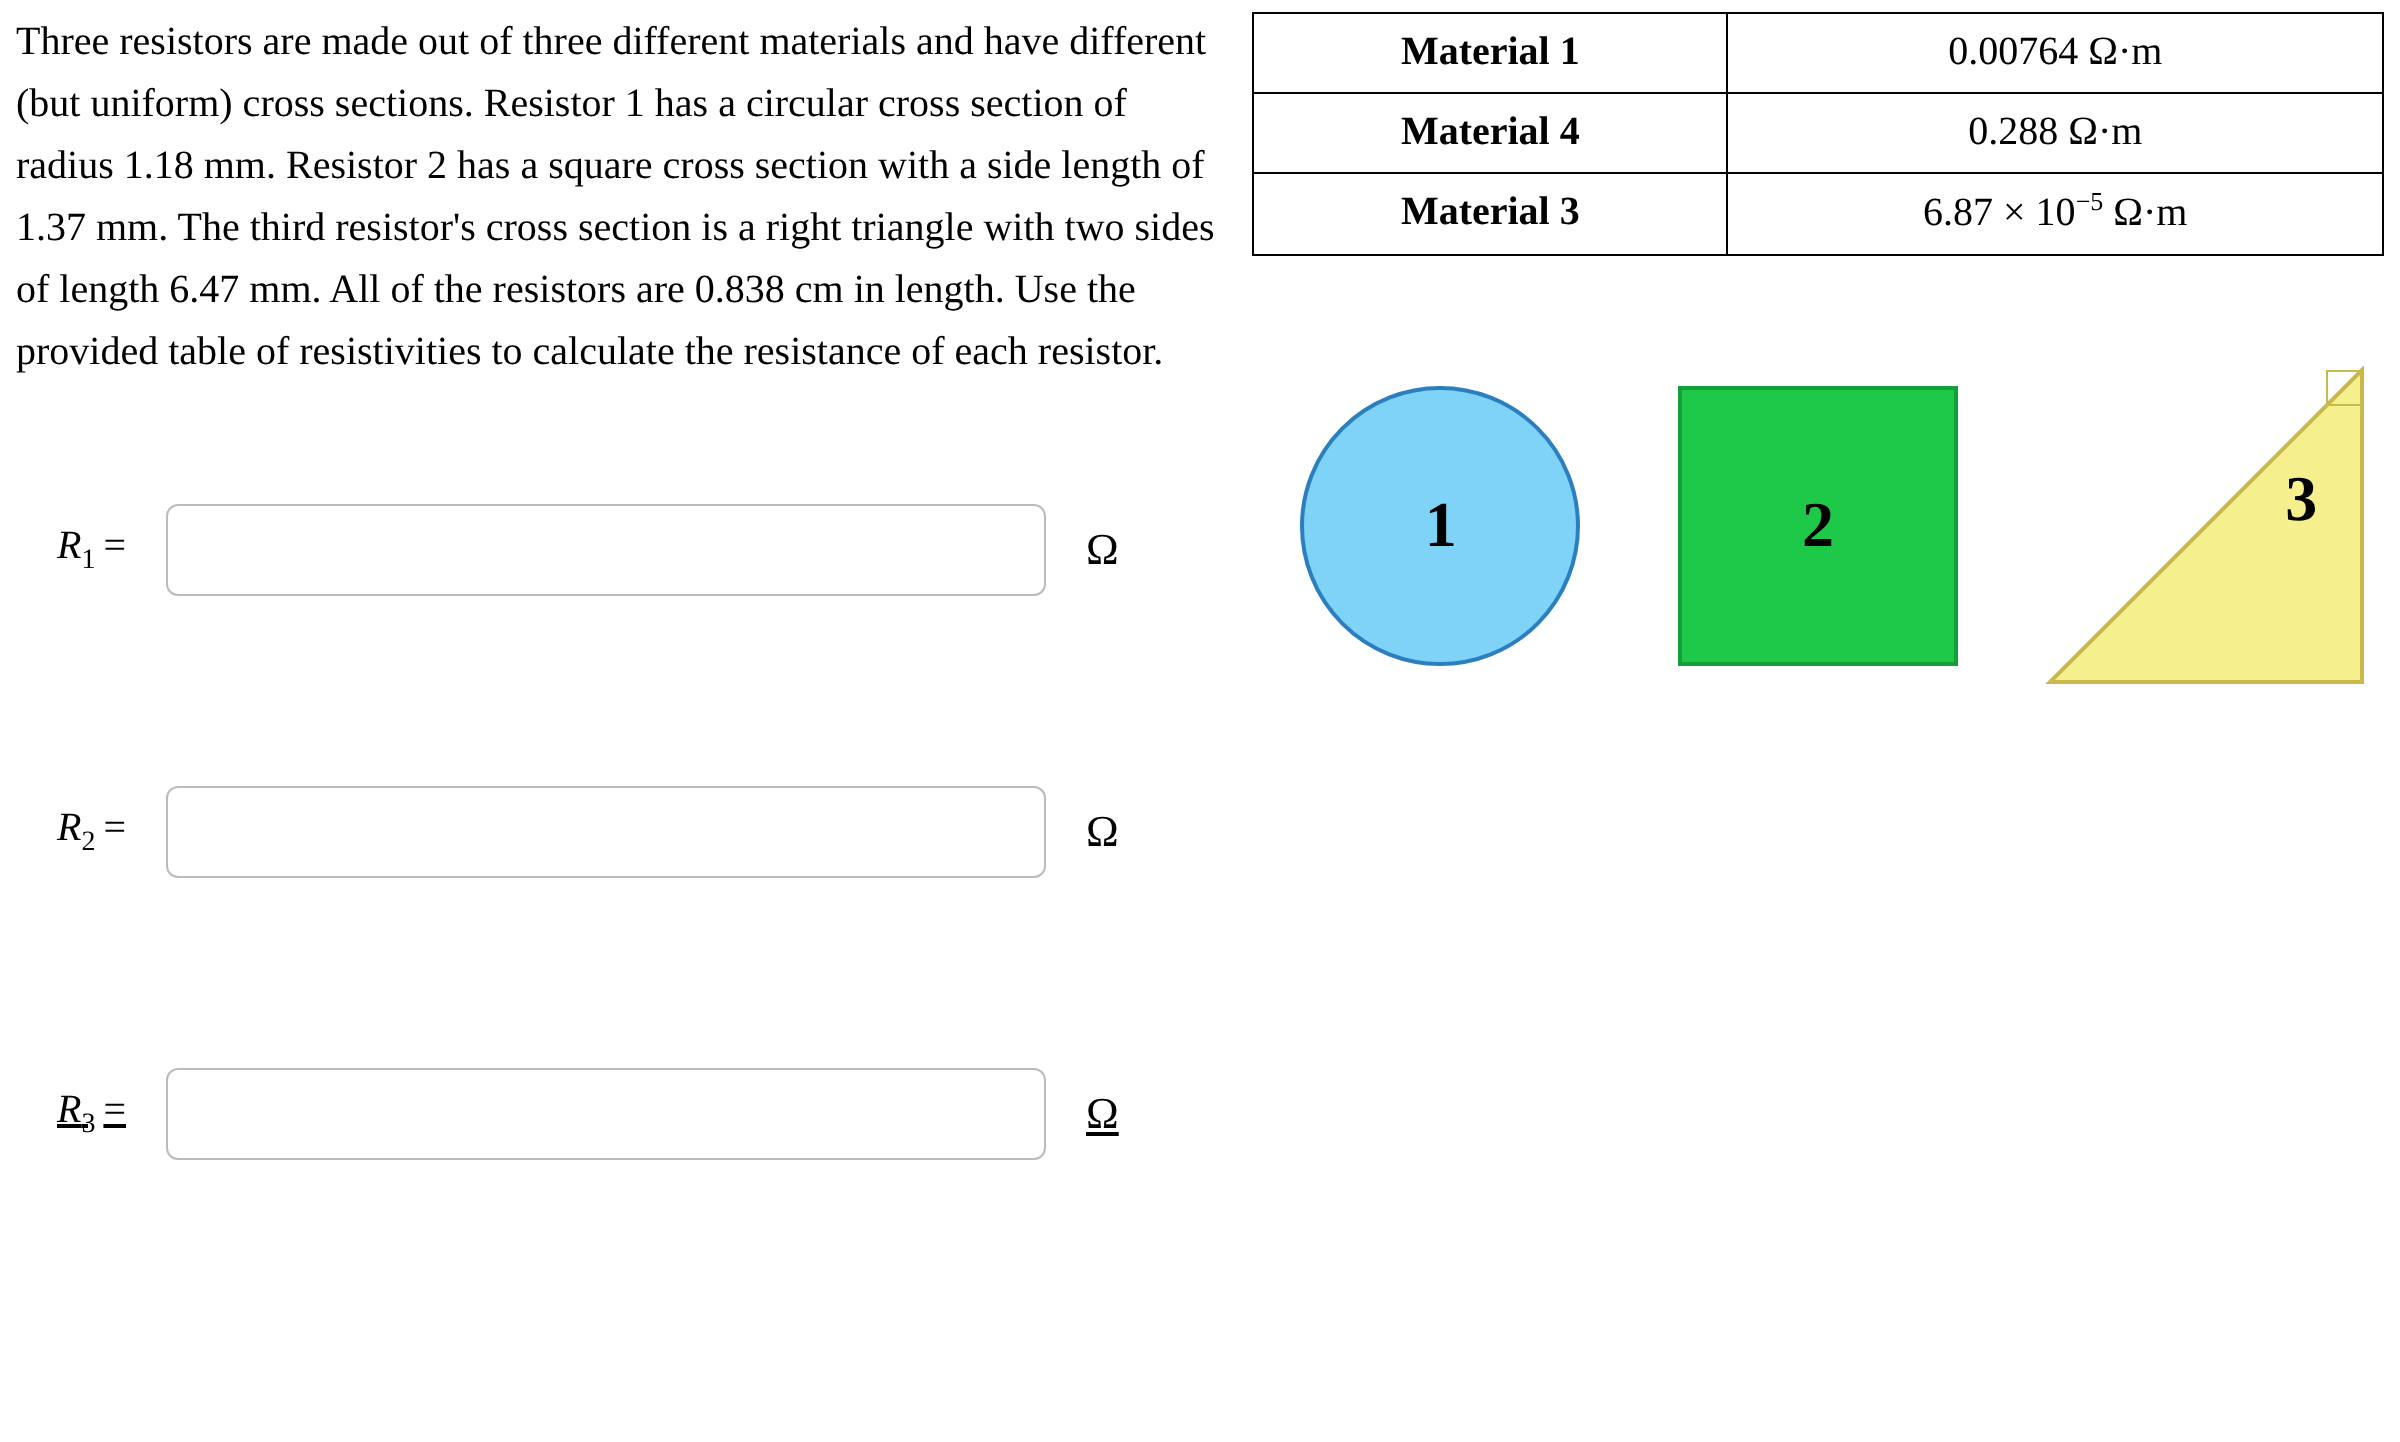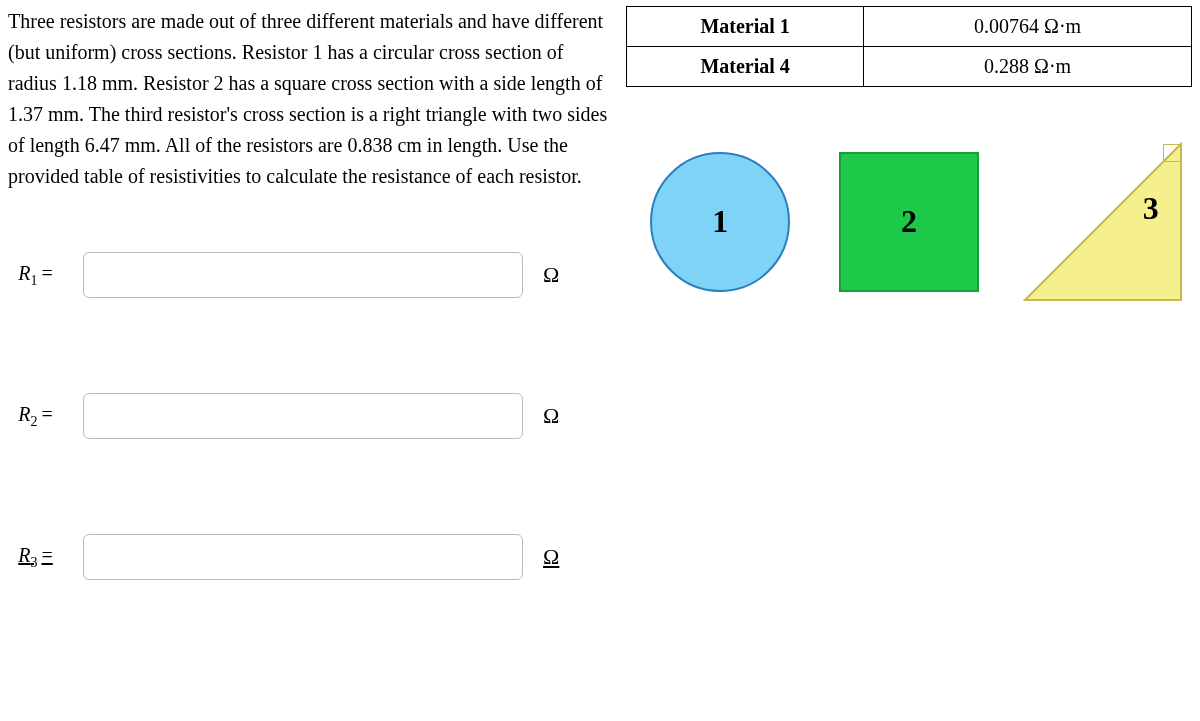--- a/index.html
+++ b/index.html
@@ -27,21 +27,21 @@
     }
     .answer-row {
       display: flex;
       align-items: center;
       gap: 20px;
       margin-bottom: 95px;
     }
     .answer-row:last-child { margin-bottom: 0; text-decoration: underline; }
     .answer-label {
       width: 55px;
-      text-align: center;
+      text-align: right;
       font-style: italic;
     }
     .answer-label .sub { font-size: 14px; vertical-align: sub; font-style: normal; }
     .answer-label .eq { font-style: normal; margin-left: 4px; }
     .answer-input {
       width: 440px;
       height: 46px;
       border: 1px solid #bbb;
       border-radius: 6px;
       font-size: 20px;
@@ -148,20 +148,24 @@
     <table class="resistivity">
       <tbody>
           <tr>
         <td class="matname">Material 1</td>
         <td>0.00764 Ω·m</td>
       </tr>
       <tr>
         <td class="matname">Material 4</td>
         <td>0.288 Ω·m</td>
       </tr>
+      <tr>
+        <td class="matname">Material 3</td>
+        <td>6.87 × 10<sup class="neg">−5</sup> Ω·m</td>
+      </tr>
     </tbody>
       </table>
 
     <div class="shapes">
       <div class="shape-holder">
         <div class="circle">
           <span class="shape-num">1</span>
         </div>
       </div>
       <div class="shape-holder">

